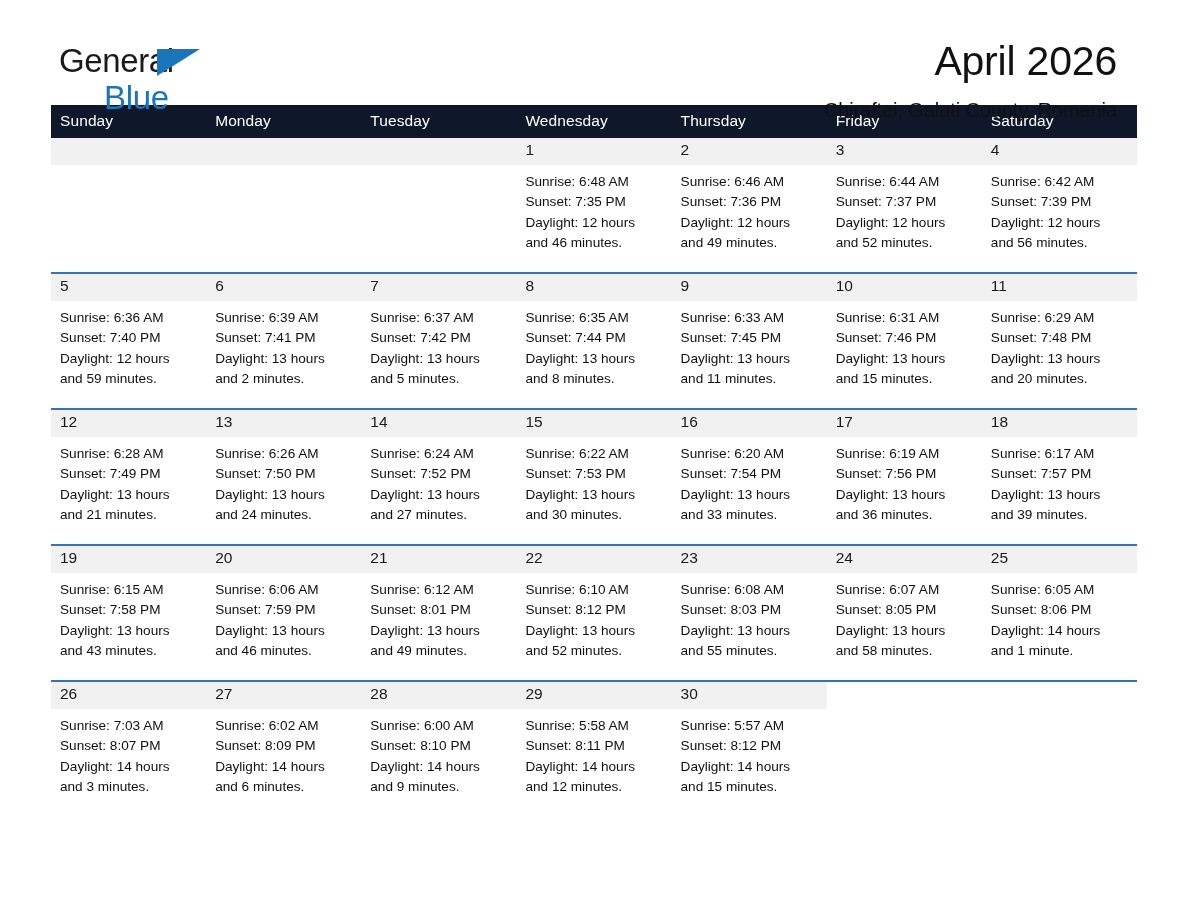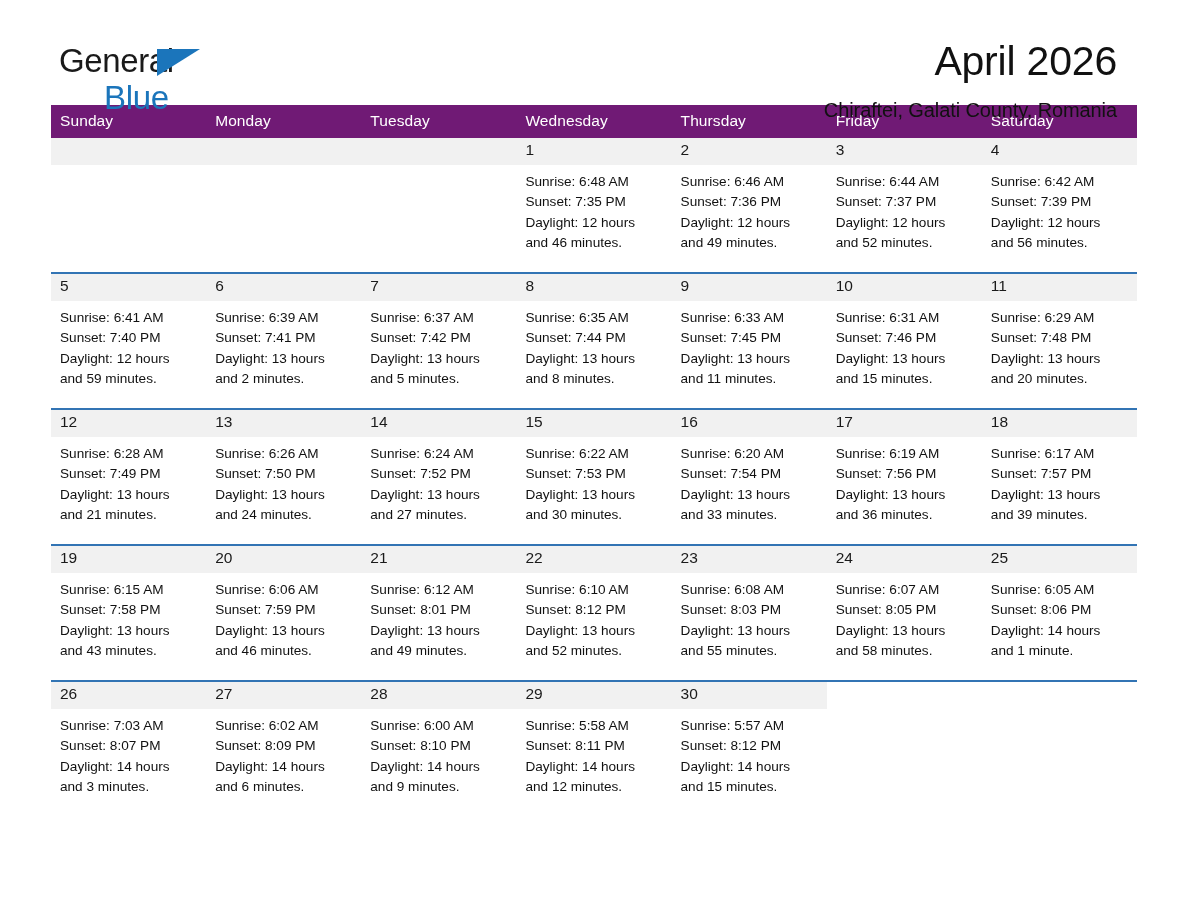--- a/index.html
+++ b/index.html
@@ -81,21 +81,21 @@
     letter-spacing: -0.1px;
   }
 
   
   .calendar {
     width: 1086px;
     border-collapse: collapse;
     table-layout: fixed;
   }
   .calendar th {
-    background: #701a75;
+    background: #0f172a;
     color: #ffffff;
     font-weight: normal;
     font-size: 15.5px;
     text-align: left;
     padding: 7px 0 8px 9px;
     height: 18px;
     letter-spacing: 0.1px;
   }
   .calendar td {
     vertical-align: top;
@@ -224,21 +224,21 @@
                 <div>and 56 minutes.</div>
               </div>
             </div>
           </td>
         </tr>
         <tr class="week">
           <td>
             <div class="cell">
               <div class="daynum-band">5</div>
               <div class="details">
-                <div>Sunrise: 6:41 AM</div>
+                <div>Sunrise: 6:36 AM</div>
                 <div>Sunset: 7:40 PM</div>
                 <div>Daylight: 12 hours</div>
                 <div>and 59 minutes.</div>
               </div>
             </div>
           </td>
           <td>
             <div class="cell">
               <div class="daynum-band">6</div>
               <div class="details">

